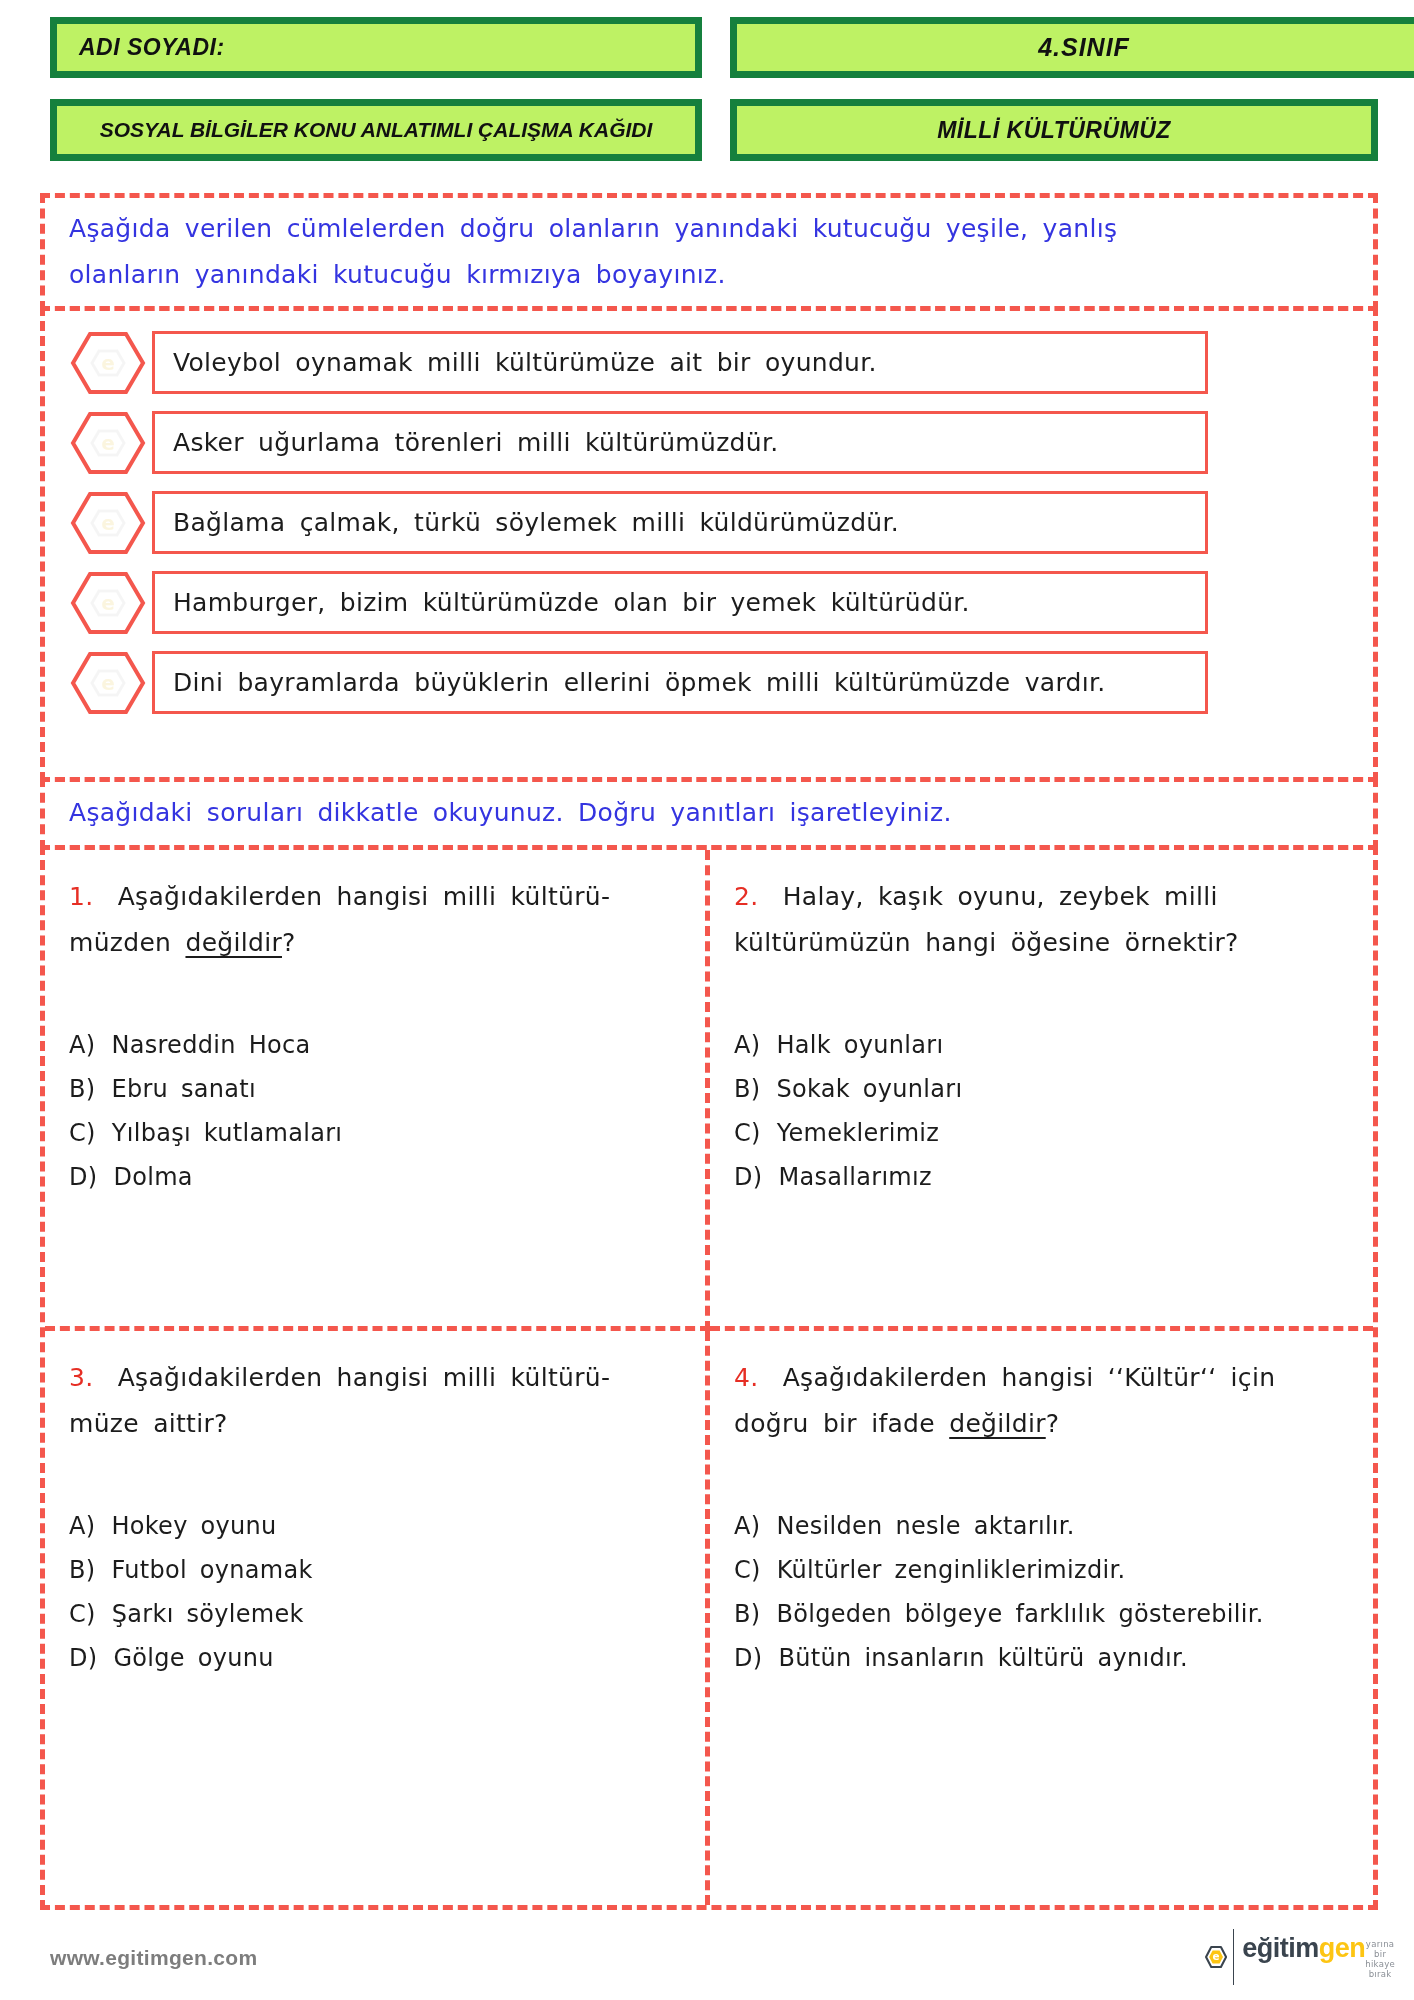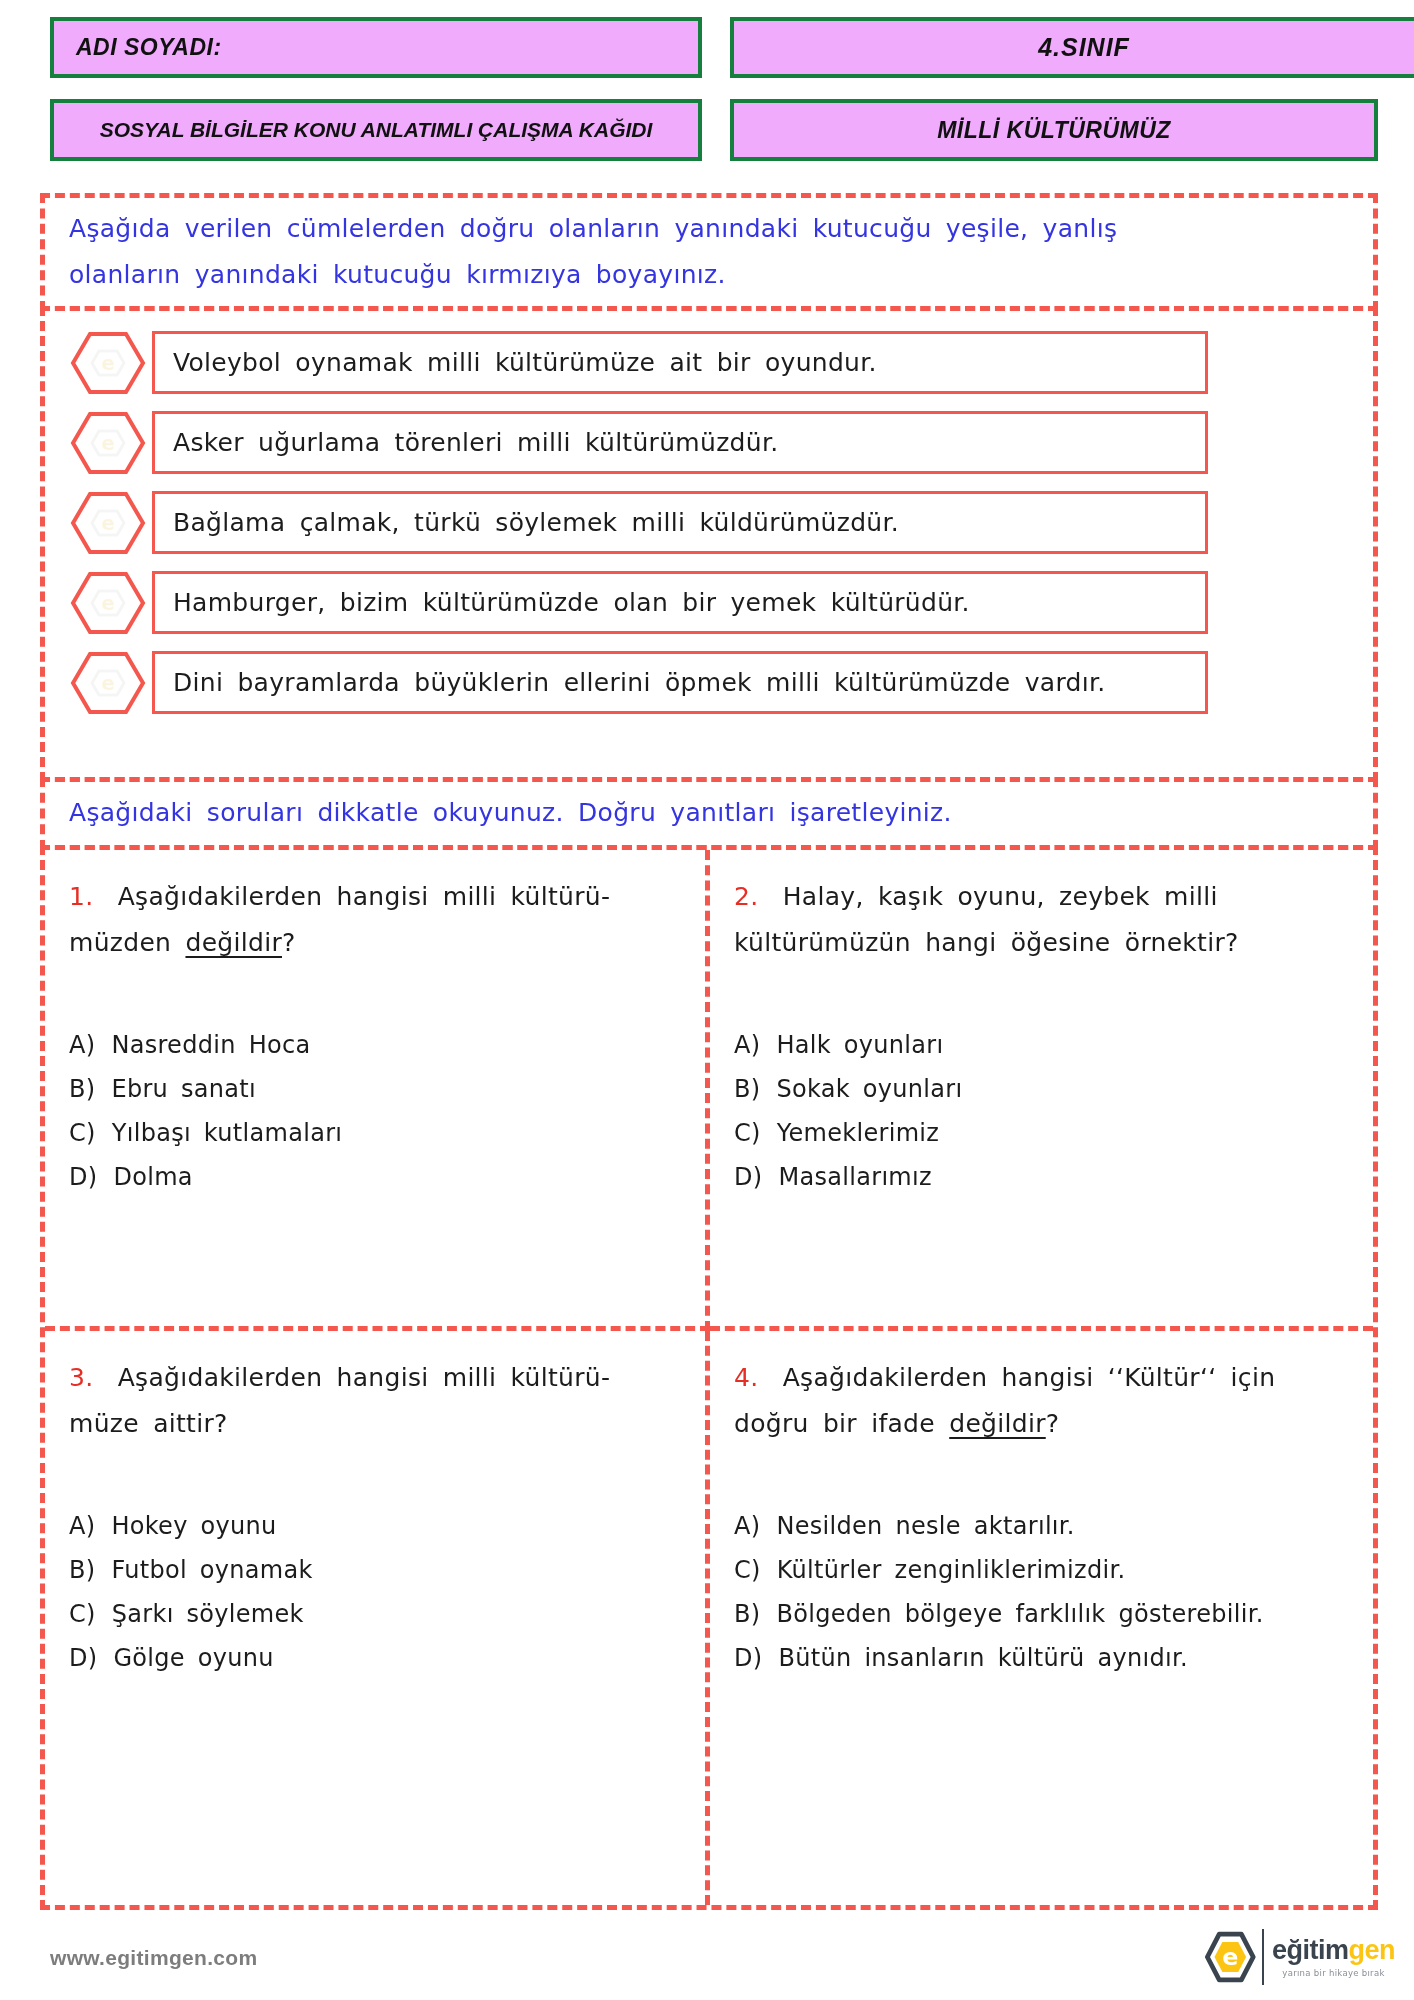--- a/index.html
+++ b/index.html
@@ -4,21 +4,21 @@
 <style>
   * { margin:0; padding:0; box-sizing:border-box; }
   html,body { background:#ffffff; }
   body {
     width:1414px; height:2000px; position:relative;
     font-family:"DejaVu Sans", sans-serif; color:#1c1c1c;
   }
 
   
   .hbox {
-    position:absolute; border:4px solid #15803d; background:#f0abfc;
+    position:absolute; border:7px solid #15803d; background:#bef264;
     display:flex; align-items:center;
     font-family:"Liberation Sans", sans-serif;
     font-weight:bold; font-style:italic; color:#111;
   }
   .hbox.name  { left:50px;  top:17px; width:652px; height:61px; padding-left:22px; font-size:23px; letter-spacing:.5px; }
   .hbox.grade { left:730px; top:17px; width:708px; height:61px; justify-content:center; font-size:25px; letter-spacing:1px; }
   .hbox.title { left:50px;  top:99px; width:652px; height:62px; justify-content:center; font-size:21px; }
   .hbox.topic { left:730px; top:99px; width:648px; height:62px; justify-content:center; font-size:23px; letter-spacing:.5px; }
 
   
@@ -58,21 +58,21 @@
   .opt-letter { display:inline-block; margin-right:16px; }
 
   
   .site {
     position:absolute; left:50px; top:1946px;
     font-family:"Liberation Sans", sans-serif; font-weight:bold;
     font-size:21px; color:#7d7d7d; letter-spacing:.3px;
   }
   .logo { position:absolute; left:1205px; top:1922px; width:190px; height:70px; display:flex; align-items:center; }
   .logo-sep { width:3px; height:56px; background:#3a444e; margin:0 8px 0 6px; }
-  .logo-word { display:flex; flex-direction:column; }
+  .logo-word { display:flex; flex-direction:row; }
   .logo-main { font-family:"Liberation Sans", sans-serif; font-weight:bold; font-size:27px; line-height:1; color:#3a444e; letter-spacing:-.5px; }
   .logo-main .gen { color:#fdc513; }
   .logo-tag { font-size:8.5px; color:#8a8f96; text-align:center; margin-top:4px; letter-spacing:.3px; }
 </style>
 </head>
 <body>
 
 <div class="hbox name">
   <span>ADI SOYADI:</span>
 </div>

